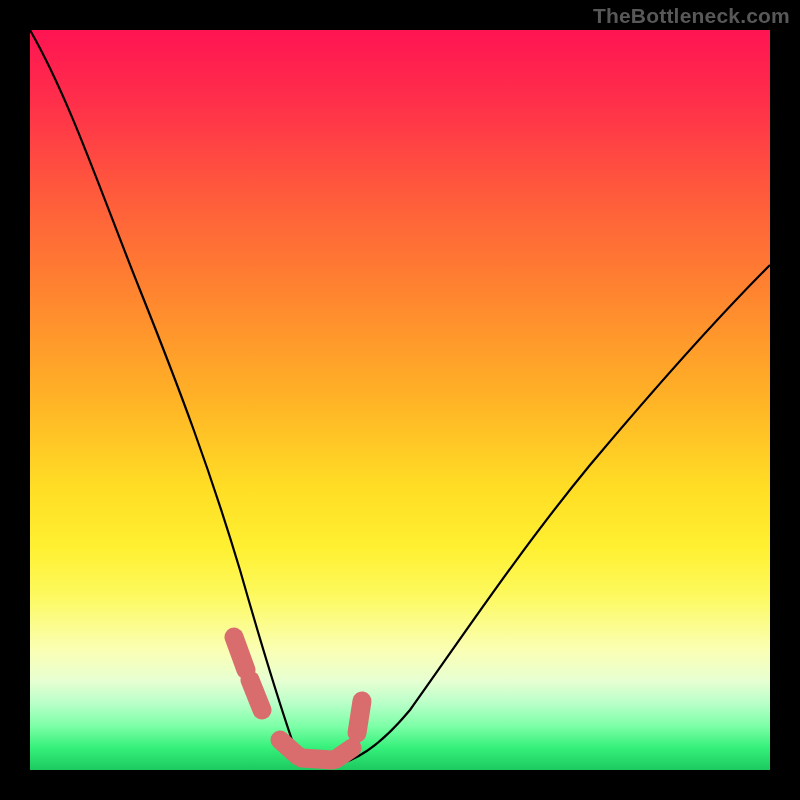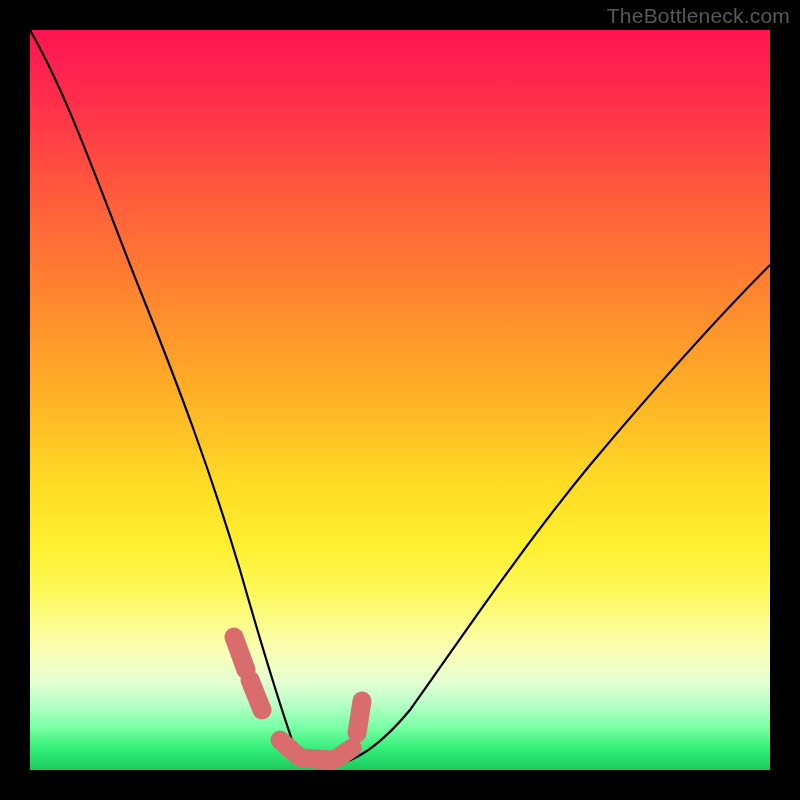--- a/index.html
+++ b/index.html
@@ -15,21 +15,21 @@
     width: 800px;
     height: 800px;
     background: #000;
   }
   .watermark {
     position: absolute;
     top: 4px;
     right: 10px;
     color: #585858;
     font-size: 21px;
-    font-weight: 400;
+    font-weight: 700;
     letter-spacing: 0.2px;
     z-index: 4;
   }
   .plot-area {
     position: absolute;
     left: 30px;
     top: 30px;
     width: 740px;
     height: 740px;
     

